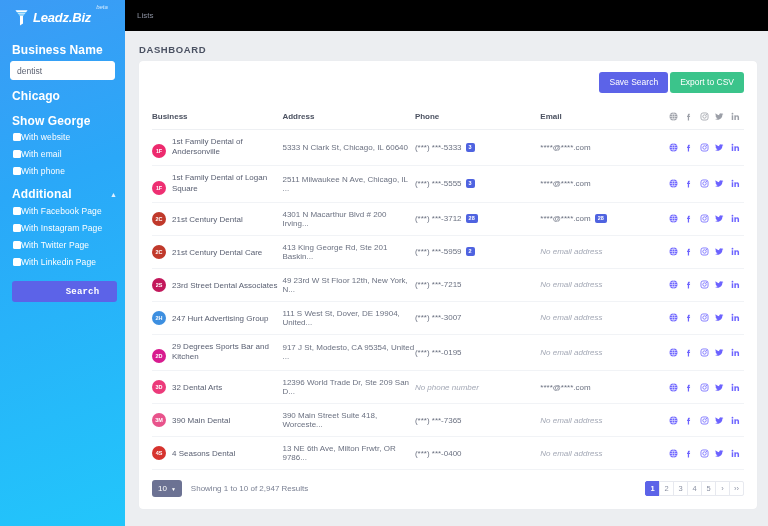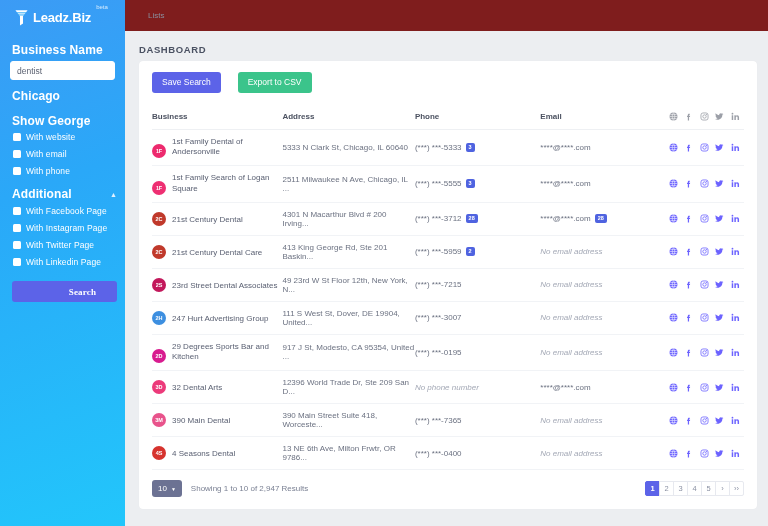--- a/index.html
+++ b/index.html
@@ -17,21 +17,21 @@
   .sidebar {
     width: 125px;
     flex: 0 0 125px;
     background: linear-gradient(160deg, #3c9bf5 0%, #2aa8f8 35%, #22c6fb 100%);
     padding: 0 10px;
     color: #fff;
     position: relative;
   }
   .logo-row {
     display: flex; align-items: center; gap: 4px;
-    height: 34px; padding-left: 4px;
+    height: 34px; padding-left: 4px; font-style: italic;
   }
   .logo-icon { width: 15px; height: 17px; display: block; }
   .logo-text {
     font-size: 13px; font-weight: bold; letter-spacing: -0.2px; color: #fff;
   }
   .logo-beta { font-size: 6px; color: #d5ecff; margin-left: 1px; align-self: flex-start; margin-top: 4px;}
   .side-label {
     font-size: 12px; font-weight: bold; color: #ffffff;
     margin: 9px 0 4px 2px; letter-spacing: 0.1px;
   }
@@ -43,54 +43,54 @@
     font-family: "Liberation Sans", sans-serif;
     outline: none;
   }
   .sec-head {
     display:flex; align-items:center; justify-content:space-between;
     width:105px; margin: 11px 0 5px 2px;
   }
   .sec-head .side-label { margin: 0; }
   .chev { font-size: 7px; color: #dff0ff; }
   .cb-row {
-    display: flex; align-items: center; gap: 5px;
+    display: flex; align-items: center; 
     margin: 0 0 7px 3px;
   }
   .cb {
     width: 8px; height: 8px; background: #fff; border-radius: 1.5px;
     flex: 0 0 8px; display:block;
   }
   .cb-label { font-size: 8.5px; color: #fff; font-weight: 500; letter-spacing:0.1px; }
   .search-btn {
     width: 105px; height: 21px; margin: 7px 0 12px 2px;
     background: #5c63e8; border: none; border-radius: 3px;
     color: #fff; font-size: 9px; font-weight: bold;
-    font-family: Liberation Serif, serif;
+    font-family: Liberation Mono, monospace;
     cursor: pointer; letter-spacing: 0.2px; padding-left: 36px;
   }
 
   
   .main { flex: 1; display: flex; flex-direction: column; background: #eceef1; min-width:0;}
   .topbar {
-    height: 31px; background: #7f1d1d; display: flex; align-items: center;
-    padding-left: 23px; flex: 0 0 31px;
+    height: 31px; background: #000000; display: flex; align-items: center;
+    padding-left: 12px; flex: 0 0 31px;
   }
   .topbar a { font-size: 8px; color: #8a8f9e; text-decoration: none; }
   .page-title {
     font-size: 9.5px; font-weight: bold; color: #4a5162;
     letter-spacing: 0.6px; padding: 13px 0 6px 14px;
   }
   .content { padding: 0 11px 0 14px; flex: 1; min-height:0;}
   .card {
     background: #fff; border-radius: 4px; width: 100%;
     padding: 11px 13px 0 13px;
     box-shadow: 0 0 1px rgba(0,0,0,0.06);
   }
-  .card-actions { display: flex; gap: 17px; padding-bottom: 12px; }
+  .card-actions { display: flex; justify-content: flex-end; gap: 2px; padding-bottom: 12px; }
   .btn {
     border: none; border-radius: 3px; color: #fff;
     font-size: 8.5px; padding: 6px 10px; cursor: pointer;
     font-family: "Liberation Sans", sans-serif; line-height: 1;
   }
   .btn-save { background: #5c63e8; }
   .btn-csv { background: #3bc48b; }
 
   
   table { width: 100%; border-collapse: collapse; table-layout: fixed; }
@@ -326,21 +326,21 @@
                         <path d="M6 5.8 h2.5 v1.2 c0.4-0.8 1.3-1.4 2.5-1.4 2 0 3.3 1.2 3.3 3.6 v5 h-2.6 V9.7 c0-1.2-0.5-1.9-1.5-1.9 -1 0-1.6 0.7-1.6 1.9 v4.5 H6 z" fill="#6c63ff"></path>
                       </svg>
                     </a>
                   </div>
                 </td>
               </tr>
               <tr>
                 <td>
                   <div class="biz-cell">
                     <span class="avatar" style="background:#ee2f72">1F</span>
-                    <span class="biz-name">1st Family Search of Logan Square</span>
+                    <span class="biz-name">1st Family Dental of Logan Square</span>
                   </div>
                 </td>
                 <td>2511 Milwaukee N Ave, Chicago, IL ...</td>
                 <td><span>(***) ***-5555</span><span class="badge">3</span></td>
                 <td><span>****@****.com</span></td>
                 <td>
                   <div class="soc-cell">
                     <a href="#">
                       <svg class="soc" viewBox="0 0 16 16">
                         <circle cx="8" cy="8" r="7" fill="#6c63ff"></circle>

